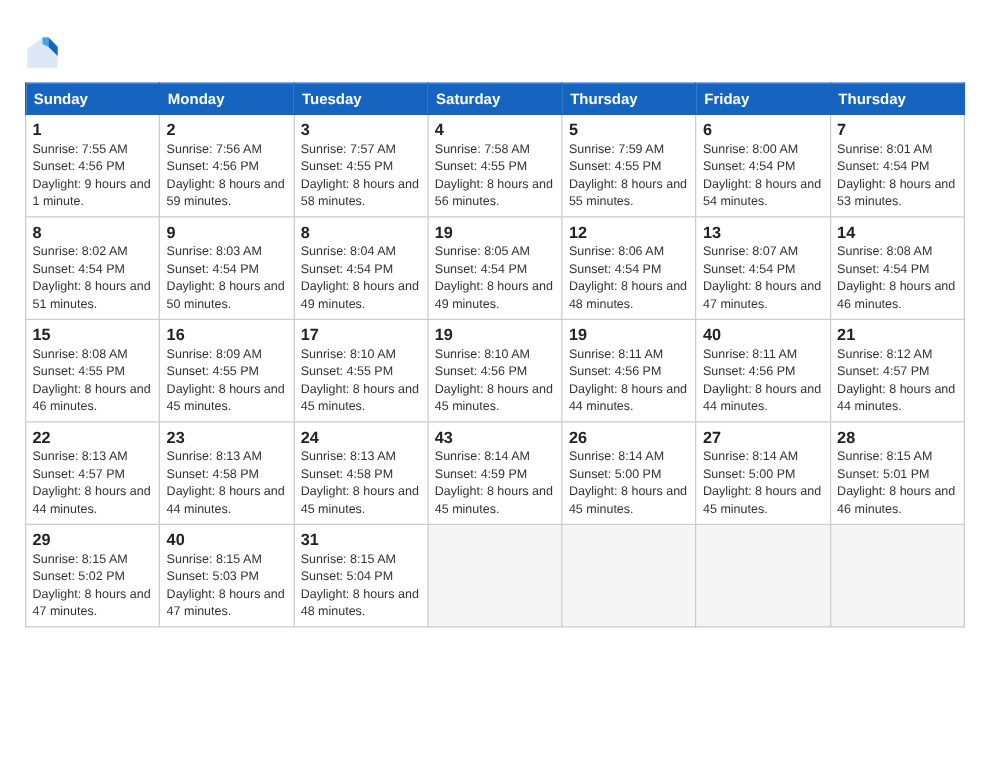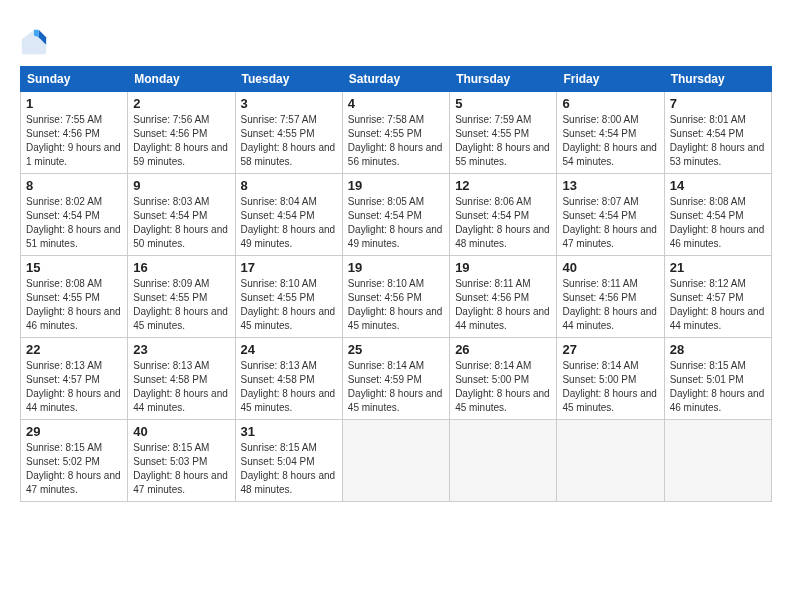--- a/index.html
+++ b/index.html
@@ -230,21 +230,21 @@
           </td>
           <td>
             <span class="day-num">23</span>
 <div class="day-info">Sunrise: 8:13 AM<br>Sunset: 4:58 PM<br>Daylight: 8 hours and 44 minutes.</div>
           </td>
           <td>
             <span class="day-num">24</span>
 <div class="day-info">Sunrise: 8:13 AM<br>Sunset: 4:58 PM<br>Daylight: 8 hours and 45 minutes.</div>
           </td>
           <td>
-            <span class="day-num">25</span>
+            <span class="day-num">43</span>
 <div class="day-info">Sunrise: 8:14 AM<br>Sunset: 4:59 PM<br>Daylight: 8 hours and 45 minutes.</div>
           </td>
           <td>
             <span class="day-num">26</span>
 <div class="day-info">Sunrise: 8:14 AM<br>Sunset: 5:00 PM<br>Daylight: 8 hours and 45 minutes.</div>
           </td>
           <td>
             <span class="day-num">27</span>
 <div class="day-info">Sunrise: 8:14 AM<br>Sunset: 5:00 PM<br>Daylight: 8 hours and 45 minutes.</div>
           </td>

